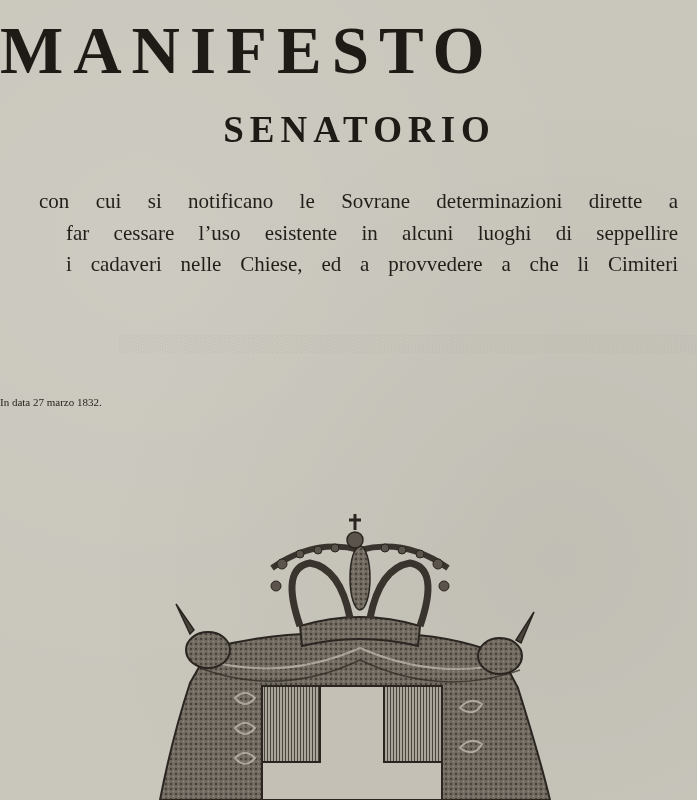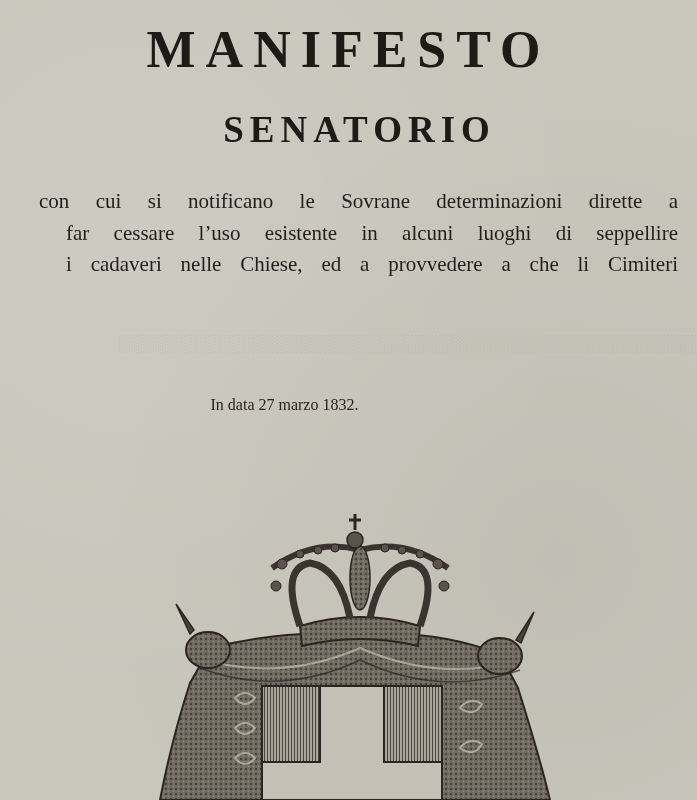--- a/index.html
+++ b/index.html
@@ -8,41 +8,41 @@
     background: #c9c6bc;
     background-image:
       radial-gradient(ellipse at 20% 30%, rgba(255,255,255,0.08), transparent 60%),
       radial-gradient(ellipse at 80% 70%, rgba(0,0,0,0.04), transparent 60%);
     position: relative;
     font-family: "Liberation Serif", "DejaVu Serif", serif;
     color: #1c1814;
   }
   .title {
     position: absolute; left: 0; width: 697px; top: 20px;
-    text-align: center; font-weight: bold;
-    font-size: 52px; letter-spacing: 10px; line-height: 60px;
+    font-weight: bold;
+    font-size: 67px; letter-spacing: 10px; line-height: 60px;
     color: #1e1a16;
   }
   .subtitle {
     position: absolute; left: 11px; width: 697px; top: 108px;
     text-align: center; font-weight: bold;
     font-size: 37px; letter-spacing: 6px; line-height: 44px;
     color: #1e1a16;
   }
   .body-text {
     position: absolute; left: 30px; top: 186px; width: 648px;
     font-size: 21px; line-height: 31.5px; color: #221e1a;
   }
   .body-text .line { display: block; white-space: nowrap; text-align: justify; text-align-last: justify; margin-left: 9px; }
   .body-text .l1 { padding-left: 0; }
   .body-text .ind { padding-left: 27px; }
   .body-text .last { text-align-last: left; }
   .date {
     position: absolute; left: 0; width: 569px; top: 396px;
-    text-align: center; font-size: 16px; color: #241f1a;
+    text-align: left; font-size: 11px; color: #241f1a;
   }
   .emblem { position: absolute; left: 150px; top: 508px; width: 420px; height: 292px; }
   .bleed {
     position: absolute; left: 0; top: 330px; width: 697px; height: 200px;
     opacity: 0.08; font-size: 17px; line-height: 28px; color: #000;
     overflow: hidden; pointer-events: none; transform: scaleX(-1);
   }
 </style>
 </head>
 <body>

